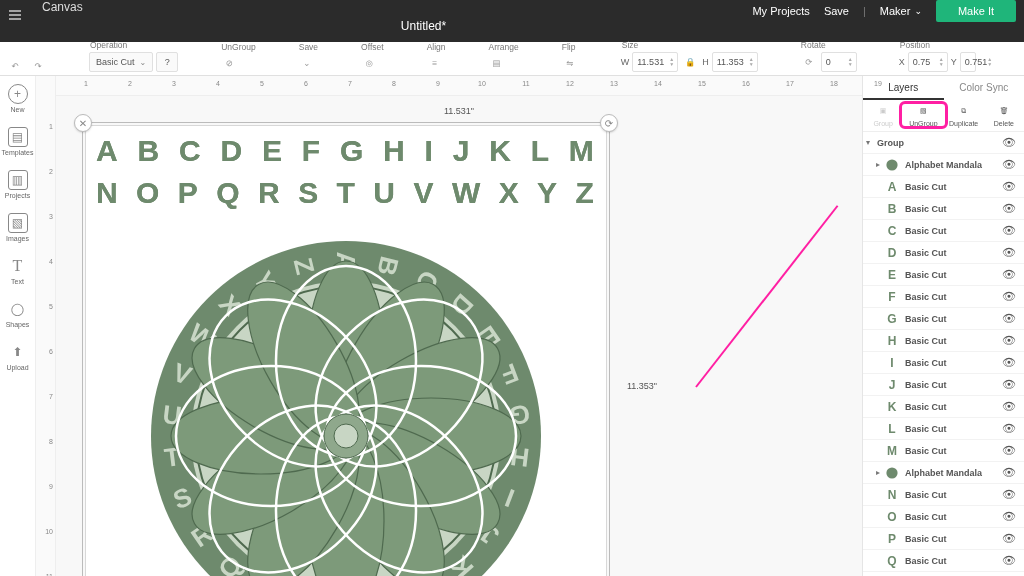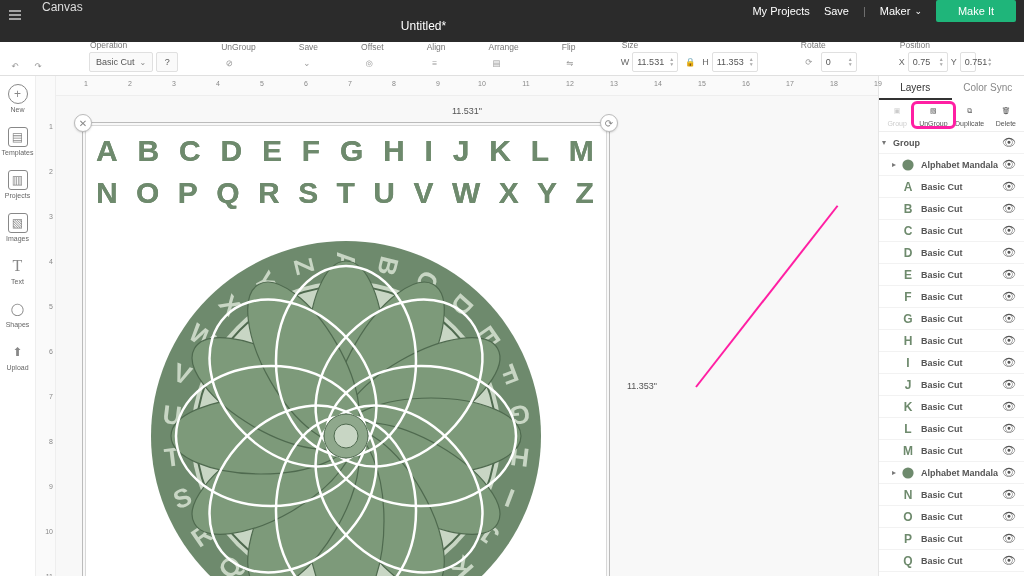--- a/index.html
+++ b/index.html
@@ -61,21 +61,21 @@
 .row2 { top:50px; font-size:30px;}
 
 .mandala { position:absolute; left:60px; top:110px; width:400px; height:400px; }
 .mandala svg { width:100%; height:100%; display:block;}
 
 
 .annot-box { position:absolute; border:3px solid #ff1fa3; border-radius:6px; }
 .annot-line { position:absolute; background:#ff1fa3; transform-origin: left center; height:2px;}
 
 
-.right-panel { width:146px; border-left:1px solid #e5e5e5; display:flex; flex-direction:column; background:#fff;}
+.right-panel { width:162px; border-left:1px solid #e5e5e5; display:flex; flex-direction:column; background:#fff;}
 .right-panel .tabs { display:flex; height:24px; font-size:10px;}
 .right-panel .tabs div { flex:1; display:flex; align-items:center; justify-content:center; color:#888; border-bottom:2px solid transparent;}
 .right-panel .tabs div.active { color:#333; border-bottom-color:#333;}
 .right-panel .ops { display:flex; border-bottom:1px solid #eee; padding:4px 0;}
 .right-panel .ops .op { flex:1; display:flex; flex-direction:column; align-items:center; font-size:7px; color:#555; gap:2px;}
 .right-panel .ops .op.dis { color:#ccc;}
 .right-panel .ops .op .ic2 { width:18px; height:14px; display:flex; align-items:center; justify-content:center;}
 .right-panel .layers { flex:1; overflow:hidden; font-size:9px; color:#444;}
 .layer-row { display:flex; align-items:center; height:22px; border-bottom:1px solid #f2f2f2; padding-right:6px;}
 .layer-row .indent { width:10px;}

